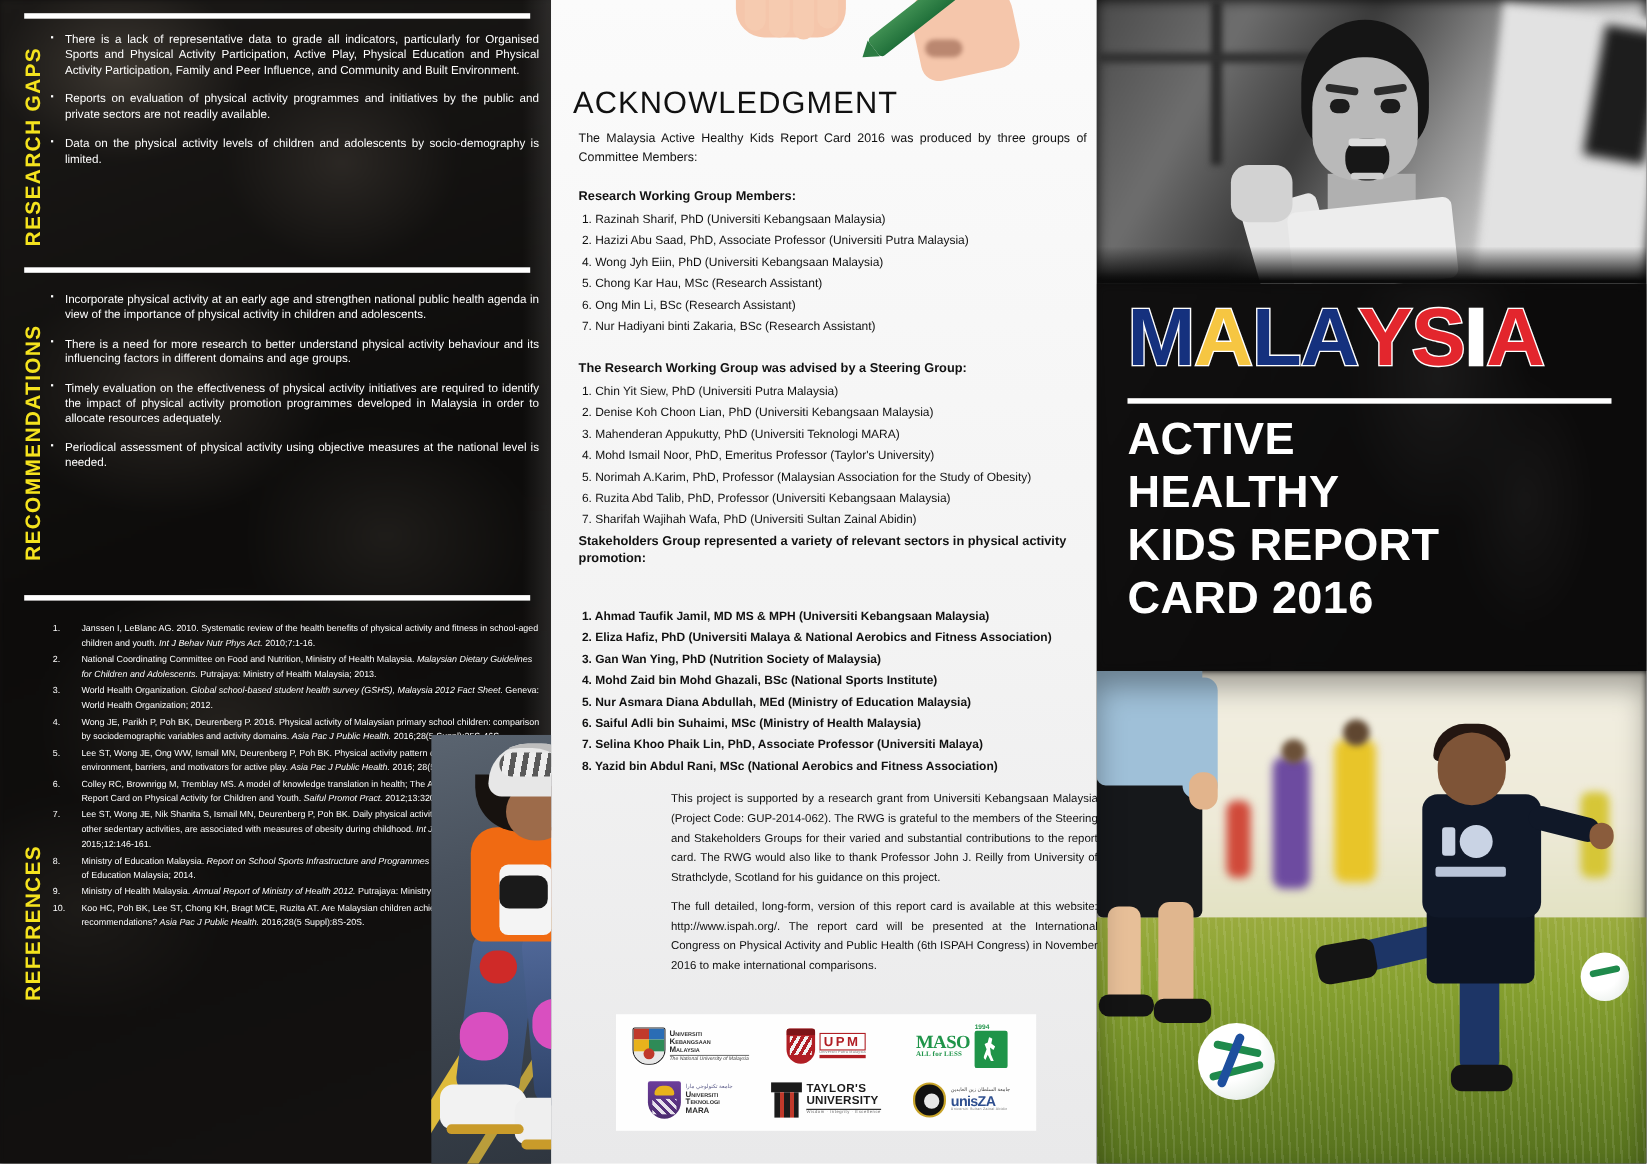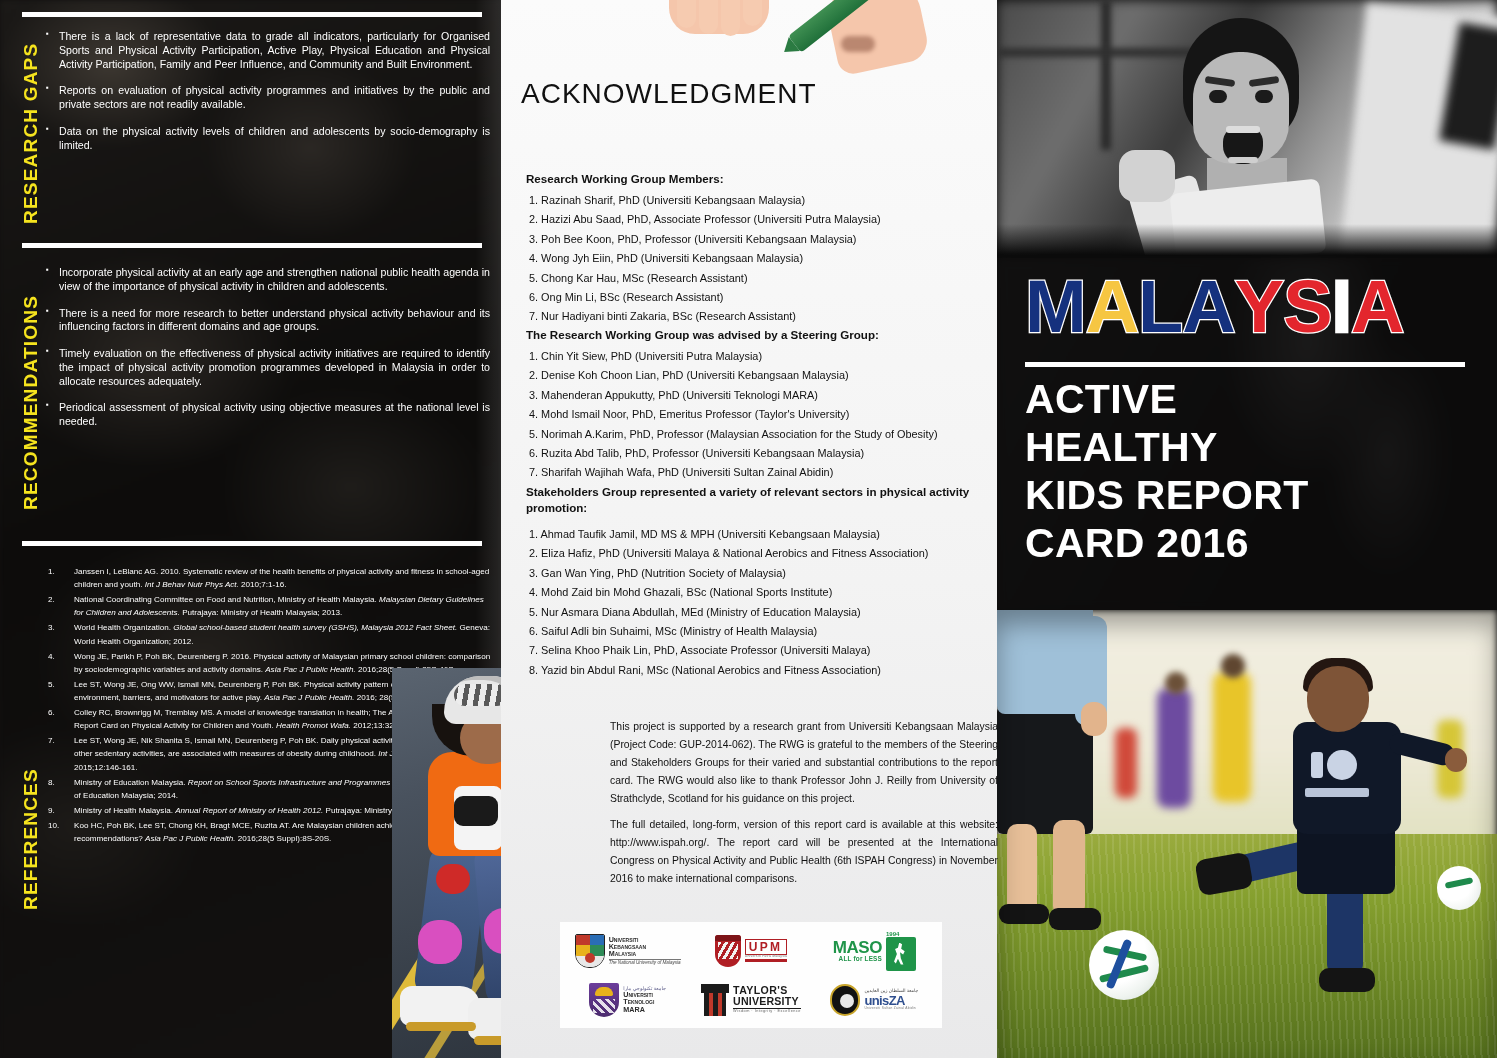--- a/index.html
+++ b/index.html
@@ -313,21 +313,21 @@
       </ul>
     </div>
 
     <div class="vtitle" style="left:20px; top:770px; height:140px; font-size:19px;">REFERENCES</div>
     <div id="refs">
         <div class="ref"><span class="num">1.</span>Janssen I, LeBlanc AG. 2010. Systematic review of the health benefits of physical activity and fitness in school-aged children and youth. <i>Int J Behav Nutr Phys Act.</i> 2010;7:1-16.</div>
         <div class="ref"><span class="num">2.</span>National Coordinating Committee on Food and Nutrition, Ministry of Health Malaysia. <i>Malaysian Dietary Guidelines for Children and Adolescents.</i> Putrajaya: Ministry of Health Malaysia; 2013.</div>
         <div class="ref"><span class="num">3.</span>World Health Organization. <i>Global school-based student health survey (GSHS), Malaysia 2012 Fact Sheet.</i> Geneva: World Health Organization; 2012.</div>
         <div class="ref"><span class="num">4.</span>Wong JE, Parikh P, Poh BK, Deurenberg P. 2016. Physical activity of Malaysian primary school children: comparison by sociodemographic variables and activity domains. <i>Asia Pac J Public Health.</i> 2016;28(5 Suppl):35S-46S.</div>
         <div class="ref"><span class="num">5.</span>Lee ST, Wong JE, Ong WW, Ismail MN, Deurenberg P, Poh BK. Physical activity pattern of Malaysian preschoolers: environment, barriers, and motivators for active play. <i>Asia Pac J Public Health.</i> 2016; 28(5 Suppl): 21S-34S.</div>
-        <div class="ref"><span class="num">6.</span>Colley RC, Brownrigg M, Tremblay MS. A model of knowledge translation in health; The Active Healthy Kids Canada Report Card on Physical Activity for Children and Youth. <i>Health Promot Wafa.</i> 2012;13:320-330.</div>
+        <div class="ref"><span class="num">6.</span>Colley RC, Brownrigg M, Tremblay MS. A model of knowledge translation in health; The Active Healthy Kids Canada Report Card on Physical Activity for Children and Youth. <i>Saiful Promot Pract.</i> 2012;13:320-330.</div>
         <div class="ref"><span class="num">7.</span>Lee ST, Wong JE, Nik Shanita S, Ismail MN, Deurenberg P, Poh BK. Daily physical activity and screen time, but not other sedentary activities, are associated with measures of obesity during childhood. <i>Int J Environ Res Public Health.</i> 2015;12:146-161.</div>
         <div class="ref"><span class="num">8.</span>Ministry of Education Malaysia. <i>Report on School Sports Infrastructure and Programmes Survey.</i> Putrajaya: Ministry of Education Malaysia; 2014.</div>
         <div class="ref"><span class="num">9.</span>Ministry of Health Malaysia. <i>Annual Report of Ministry of Health 2012.</i> Putrajaya: Ministry of Health Malaysia; 2012.</div>
         <div class="ref"><span class="num">10.</span>Koo HC, Poh BK, Lee ST, Chong KH, Bragt MCE, Ruzita AT. Are Malaysian children achieving dietary guideline recommendations? <i>Asia Pac J Public Health.</i> 2016;28(5 Suppl):8S-20S.</div>
       </div>
 
     <div id="skater">
       <div class="road"></div>
         <div class="stripe"></div>
         <div class="stripe2"></div>
@@ -359,45 +359,45 @@
       <div class="fg" style="left:176px;"></div>
       <div class="fg" style="left:198px;height:78px;"></div>
       <div class="fg" style="left:220px;height:80px;"></div>
       <div class="fg" style="left:242px;height:70px;"></div>
       <div class="rhand"></div>
       <div class="shadow"></div>
       <div class="crayon"></div>
     </div>
 
     <h1 id="ack-title">ACKNOWLEDGMENT</h1>
+    <p id="ack-lead">The Malaysia Active Healthy Kids Report Card 2016 was produced by three groups of Committee Members:</p>
 
     <div class="grp-head" style="top:172px;">Research Working Group Members:</div>
     <ul class="grp-list" style="top:191px;">
       <li>1. Razinah Sharif, PhD (Universiti Kebangsaan Malaysia)</li>
       <li>2. Hazizi Abu Saad, PhD, Associate Professor (Universiti Putra Malaysia)</li>
-      <li>3. Poh Bee Koon, PhD, Professor (Universiti Kebangsaan Malaysia)</li>
       <li>4. Wong Jyh Eiin, PhD (Universiti Kebangsaan Malaysia)</li>
       <li>5. Chong Kar Hau, MSc (Research Assistant)</li>
       <li>6. Ong Min Li, BSc (Research Assistant)</li>
       <li>7. Nur Hadiyani binti Zakaria, BSc (Research Assistant)</li>
     </ul>
 
     <div class="grp-head" style="top:328px;">The Research Working Group was advised by a Steering Group:</div>
     <ul class="grp-list" style="top:347px;">
       <li>1. Chin Yit Siew, PhD (Universiti Putra Malaysia)</li>
       <li>2. Denise Koh Choon Lian, PhD (Universiti Kebangsaan Malaysia)</li>
       <li>3. Mahenderan Appukutty, PhD (Universiti Teknologi MARA)</li>
       <li>4. Mohd Ismail Noor, PhD, Emeritus Professor (Taylor's University)</li>
       <li>5. Norimah A.Karim, PhD, Professor (Malaysian Association for the Study of Obesity)</li>
       <li>6. Ruzita Abd Talib, PhD, Professor (Universiti Kebangsaan Malaysia)</li>
       <li>7. Sharifah Wajihah Wafa, PhD (Universiti Sultan Zainal Abidin)</li>
     </ul>
 
     <div class="grp-head" style="top:484px; width:452px; line-height:1.42;">Stakeholders Group represented a variety of relevant sectors in physical activity promotion:</div>
-    <ul class="grp-list" style="top:525px;">
+    <ul class="grp-list" style="top:552px;font-weight:bold;">
       <li>1. Ahmad Taufik Jamil, MD MS &amp; MPH (Universiti Kebangsaan Malaysia)</li>
       <li>2. Eliza Hafiz, PhD (Universiti Malaya &amp; National Aerobics and Fitness Association)</li>
       <li>3. Gan Wan Ying, PhD (Nutrition Society of Malaysia)</li>
       <li>4. Mohd Zaid bin Mohd Ghazali, BSc (National Sports Institute)</li>
       <li>5. Nur Asmara Diana Abdullah, MEd (Ministry of Education Malaysia)</li>
       <li>6. Saiful Adli bin Suhaimi, MSc (Ministry of Health Malaysia)</li>
       <li>7. Selina Khoo Phaik Lin, PhD, Associate Professor (Universiti Malaya)</li>
       <li>8. Yazid bin Abdul Rani, MSc (National Aerobics and Fitness Association)</li>
     </ul>
   </div>
@@ -431,21 +431,21 @@
       <div class="txt">
         <div class="upm-box">
           <div class="upm-word">UPM</div>
         </div>
         <div class="upm-tiny">Universiti Putra Malaysia</div>
         <div class="upm-bar"></div>
       </div>
     </div>
 
     <div class="logo">
-      <div class="txt" style="text-align:right;">
+      <div class="txt" style="font-family:Liberation Serif, serif;">
         <div class="maso-word">MASO</div>
         <div class="maso-sub">ALL for LESS</div>
       </div>
       <div>
         <div class="maso-year">1994</div>
         <div class="mark maso-box"></div>
       </div>
     </div>
 
     <div class="logo">

